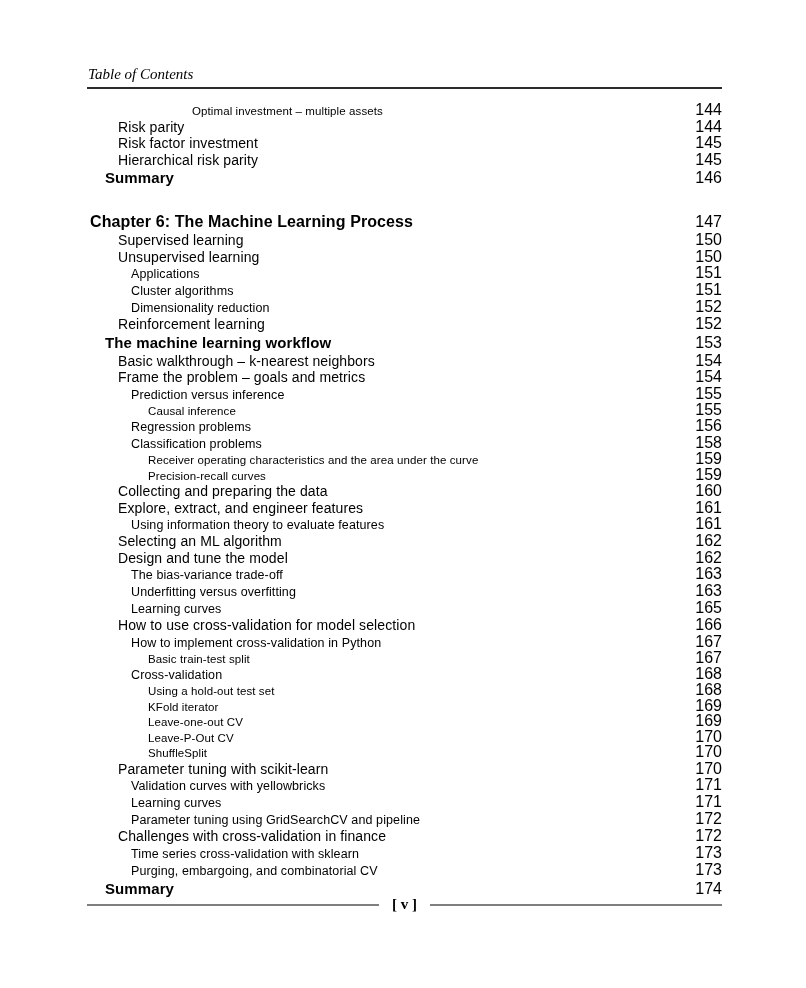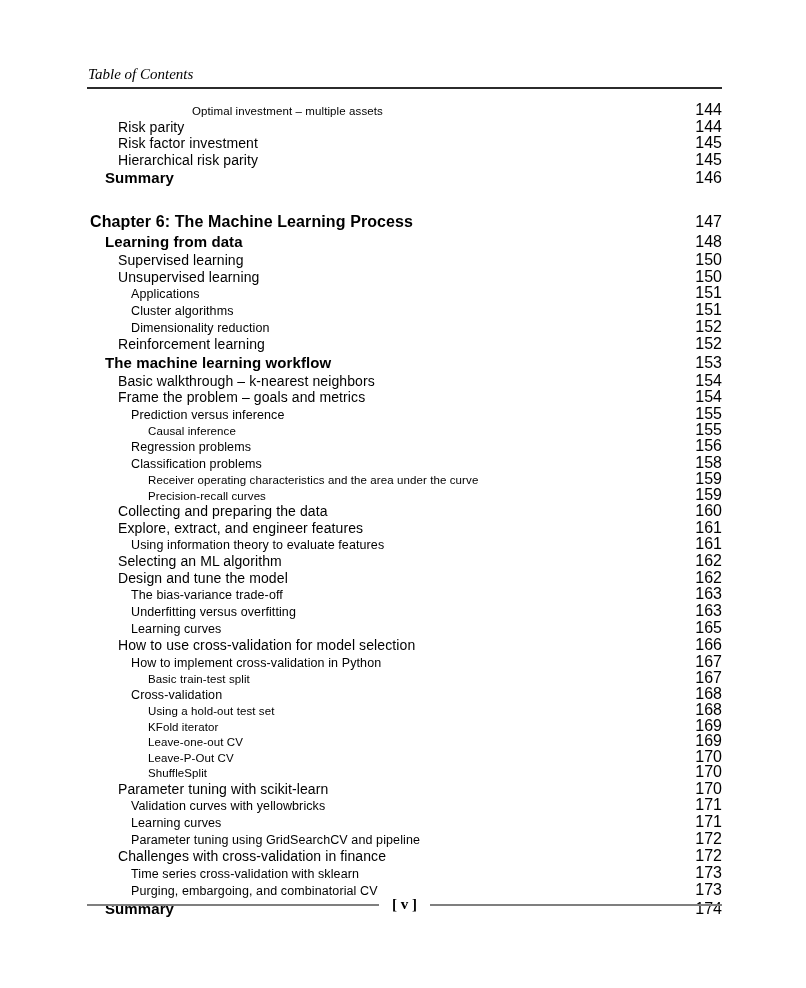--- a/index.html
+++ b/index.html
@@ -88,24 +88,20 @@
         <span class="p">145</span>
       </div>
       <div class="row lv1">
         <span class="t">Summary</span>
         <span class="p">146</span>
       </div>
       <div class="row lv0">
         <span class="t">Chapter 6: The Machine Learning Process</span>
         <span class="p">147</span>
       </div>
-      <div class="row lv1">
-        <span class="t">Learning from data</span>
-        <span class="p">148</span>
-      </div>
       <div class="row lv2">
         <span class="t">Supervised learning</span>
         <span class="p">150</span>
       </div>
       <div class="row lv2">
         <span class="t">Unsupervised learning</span>
         <span class="p">150</span>
       </div>
       <div class="row lv3">
         <span class="t">Applications</span>

